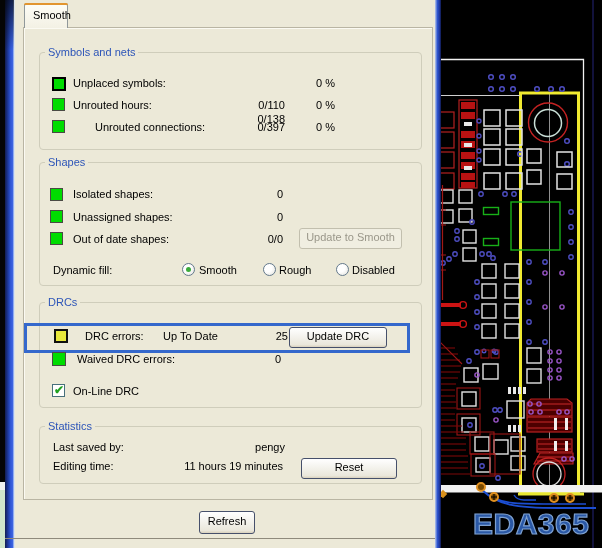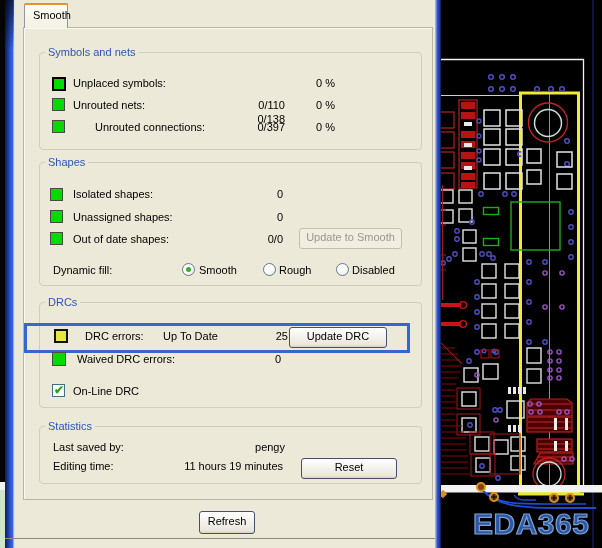--- a/index.html
+++ b/index.html
@@ -33,21 +33,21 @@
 
 <div class="abs" style="left:23px;top:27px;width:410px;height:473px;border:1px solid #b9b5a3;box-sizing:border-box;box-shadow:inset 1px 1px 0 #fbfaf2;"></div>
 
 <div class="grp" style="left:39px;top:52px;width:381px;height:96px;"></div>
 <div class="gtitle" style="left:45px;top:46px;">Symbols and nets</div>
 <div class="ind" style="left:52px;top:77px;border:2px solid #000;width:10px;height:10px;"></div>
 <div class="lbl" style="left:73px;top:77px;">Unplaced symbols:</div>
 <div class="val" style="left:235px;top:77px;width:50px;margin-top:36px;">0/138</div>
 <div class="lbl" style="left:316px;top:77px;">0 %</div>
 <div class="ind" style="left:52px;top:98px;"></div>
-<div class="lbl" style="left:73px;top:99px;">Unrouted nets:</div>
+<div class="lbl" style="left:73px;top:99px;">Unrouted hours:</div>
 <div class="val" style="left:235px;top:99px;width:50px;">0/110</div>
 <div class="lbl" style="left:316px;top:99px;">0 %</div>
 <div class="ind" style="left:52px;top:120px;"></div>
 <div class="lbl" style="left:73px;top:121px;padding-left:22px;">Unrouted connections:</div>
 <div class="val" style="left:235px;top:121px;width:50px;">0/397</div>
 <div class="lbl" style="left:316px;top:121px;">0 %</div>
 
 <div class="grp" style="left:39px;top:162px;width:381px;height:122px;"></div>
 <div class="gtitle" style="left:45px;top:156px;">Shapes</div>
 <div class="ind" style="left:50px;top:188px;"></div>

